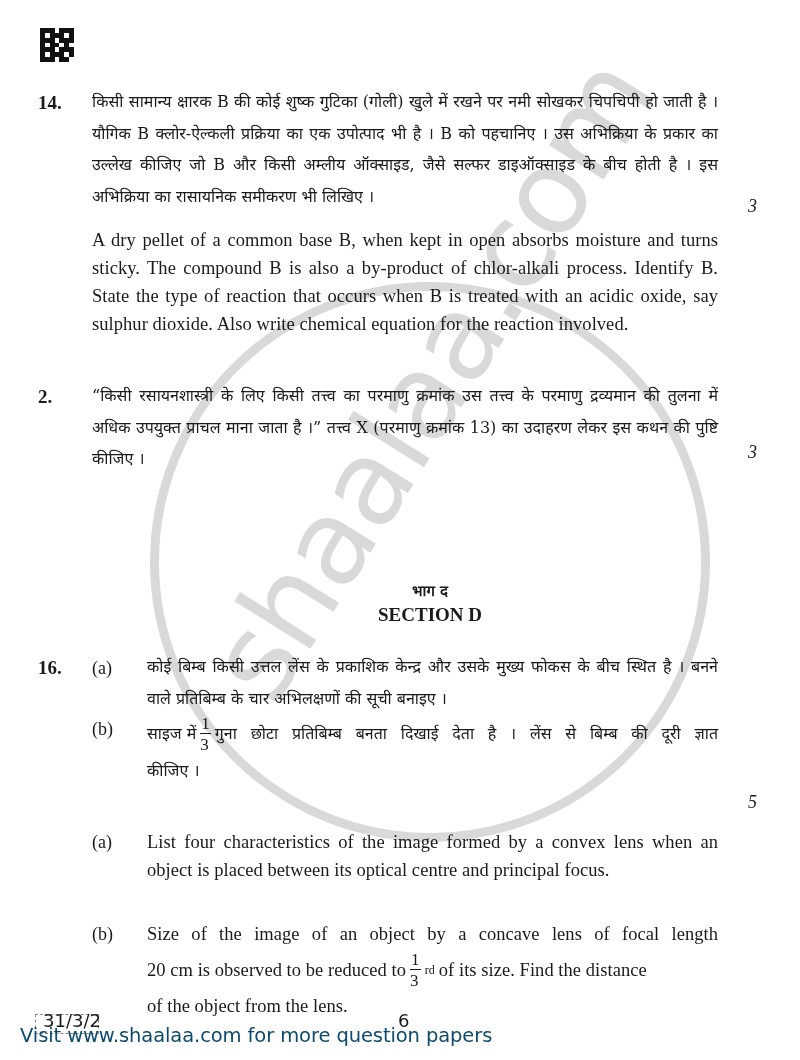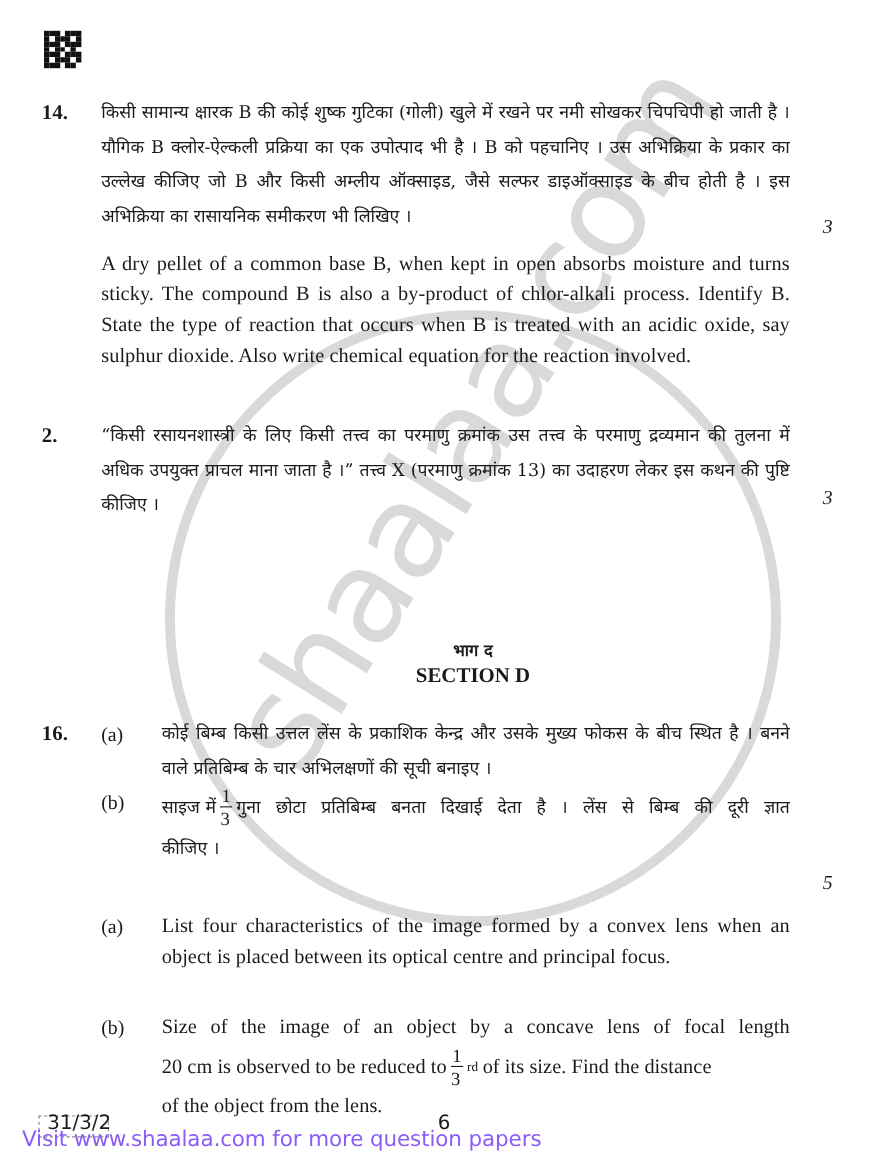--- a/index.html
+++ b/index.html
@@ -84,21 +84,21 @@
       position: absolute; left: 43px; top: 1010px;
       font-family: "DejaVu Sans", "Liberation Sans", sans-serif; font-size: 18px; z-index: 3;
     }
     .footer-page {
       position: absolute; left: 398px; top: 1010px;
       font-family: "DejaVu Sans", "Liberation Sans", sans-serif; font-size: 18px; z-index: 3;
     }
     .footer-visit {
       position: absolute; left: 20px; top: 1024px;
       font-family: "DejaVu Sans", "Liberation Sans", sans-serif; font-size: 19.5px;
-      color: #8b5cf6; z-index: 3; letter-spacing: -0.1px;
+      color: #0c4a6e; z-index: 3; letter-spacing: -0.1px;
     }
   </style>
 </head>
 <body>
 
 <div class="page">
 
   <div class="watermark"></div>
   <div class="watermark-text">shaalaa.com</div>
 

